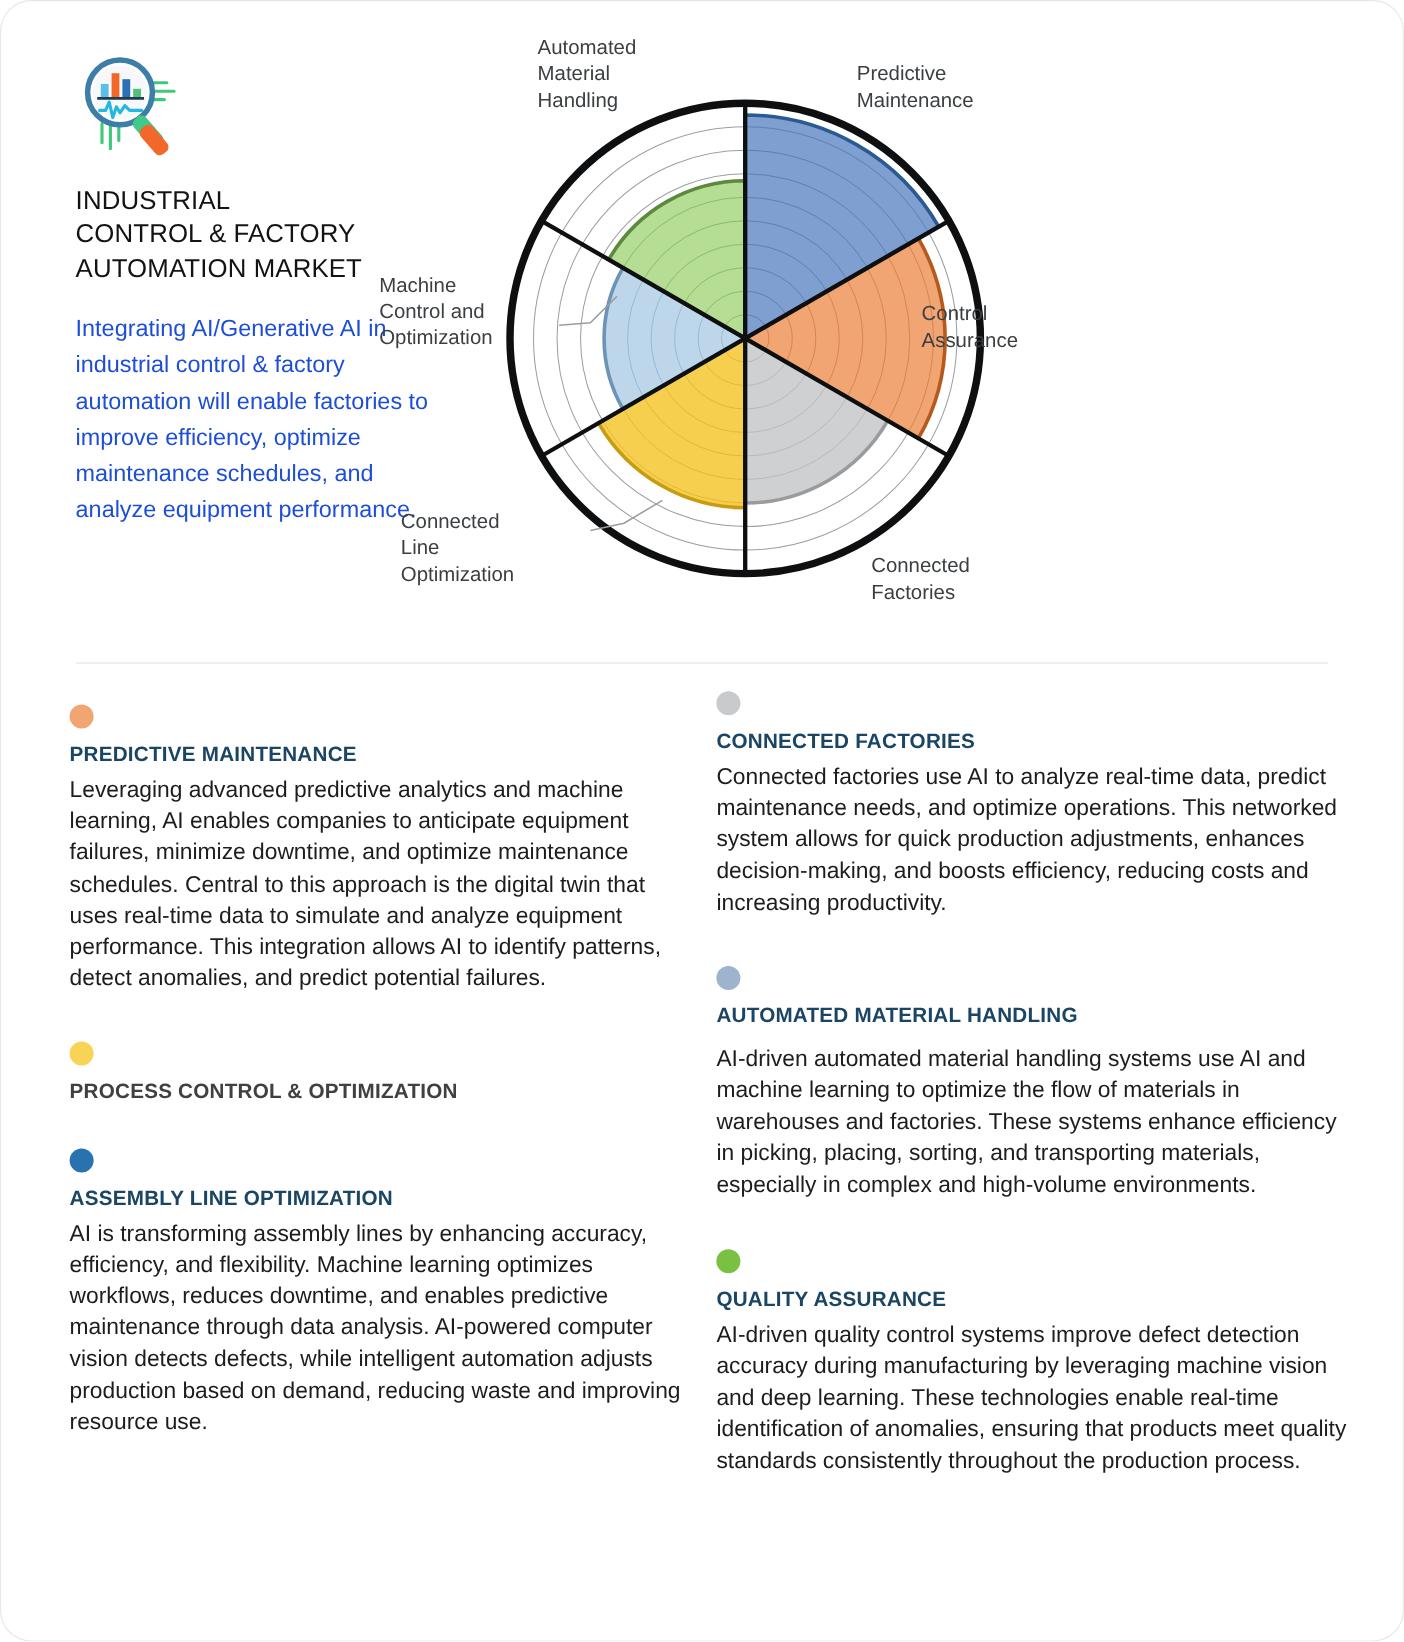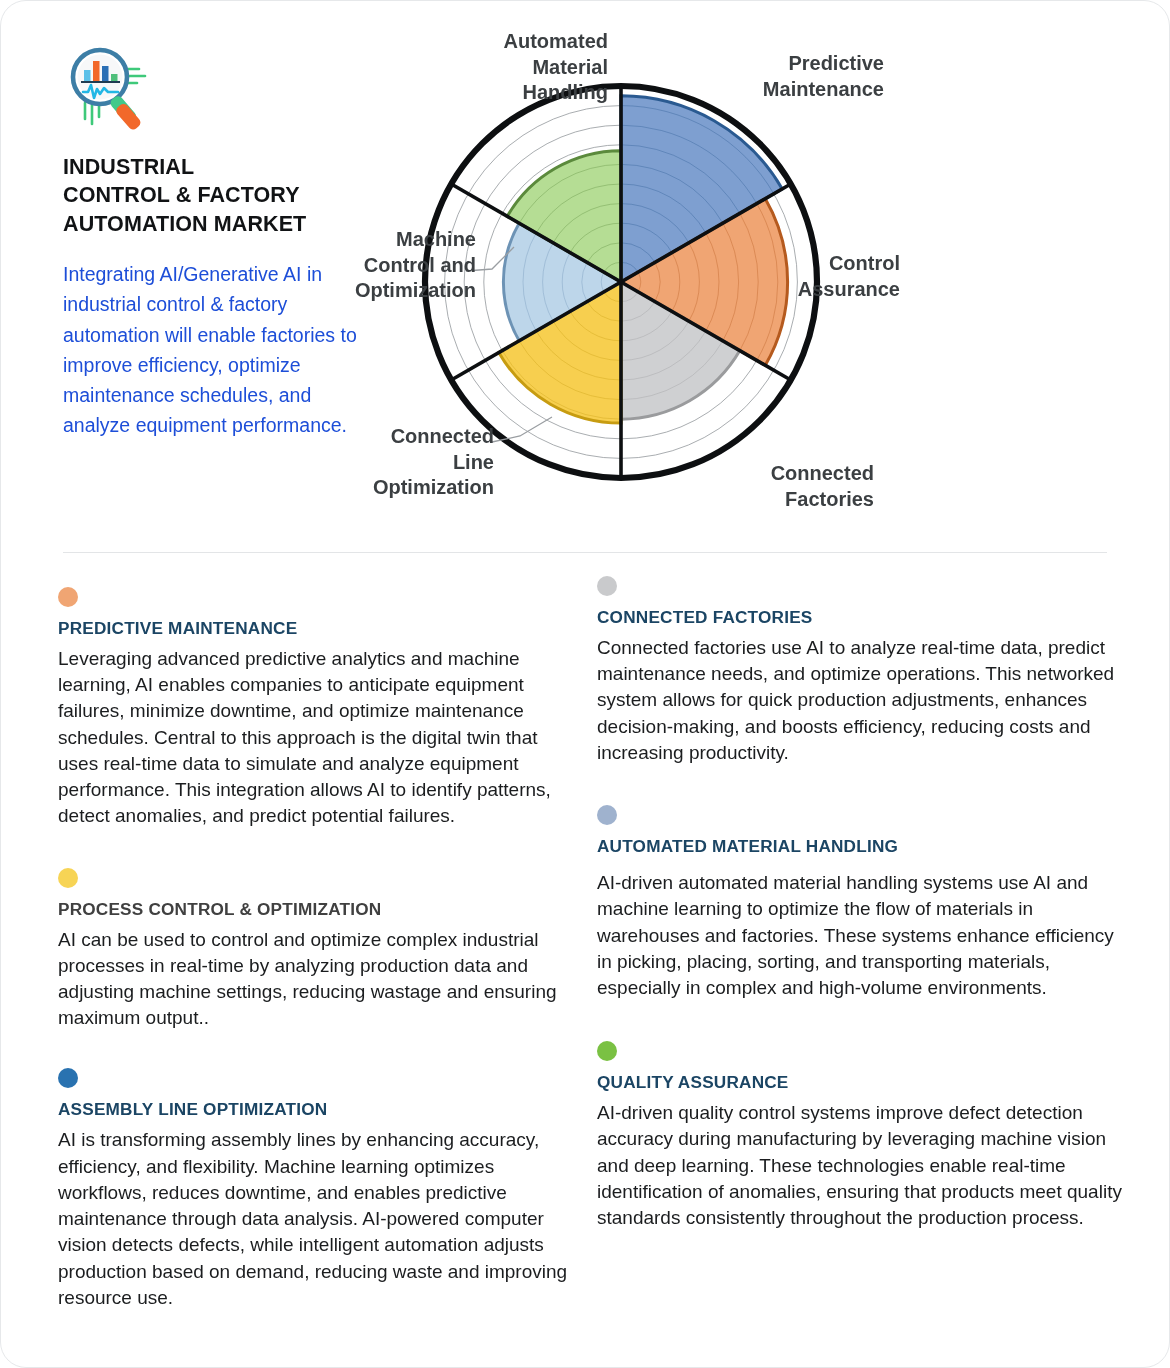--- a/index.html
+++ b/index.html
@@ -27,21 +27,21 @@
     padding: 0;
   }
   .hero-left {
     width: 420px;
     padding: 44px 0 0 62px;
   }
   .logo-wrap { width: 92px; height: 86px; position: relative; }
   .brand-title {
     margin-top: 22px;
     font-size: 21.5px;
-    font-weight: bold;
+    font-weight: normal;
     line-height: 1.32;
     color: #111315;
     letter-spacing: 0.1px;
   }
   .brand-desc {
     margin-top: 21px;
     font-size: 19.5px;
     line-height: 1.55;
     color: #1d4ed8;
     max-width: 310px;
@@ -51,26 +51,25 @@
     flex: 1;
   }
   .chart-box {
     position: absolute;
     left: -105px; top: 18px;
     width: 600px; height: 510px;
   }
   .chart-box svg { display: block; }
   .lbl {
     position: absolute;
-    font-size: 20px;
+    font-size: 17px;
     line-height: 1.28;
     color: #3b3f42;
-    text-align: right;
+    text-align: left;
     white-space: pre-line;
-    font-weight: bold;
   }
   .lbl-amh { left: 132px; top: 10px; width: 160px; }
   .lbl-pm  { left: 398px; top: 32px; width: 170px; }
   .lbl-qa  { left: 452px; top: 232px; width: 132px; }
   .lbl-cf  { left: 410px; top: 442px; width: 148px; }
   .lbl-alo { left: 18px;  top: 405px; width: 160px; }
   .lbl-pco { left: 0px;   top: 208px; width: 160px; }
 
   .divider {
     position: absolute;
@@ -265,21 +264,20 @@
 
     <div class="col col-left">
       <div class="card" style="margin-top:11px">
         <span class="dot" style="background: rgb(240, 165, 115);"></span>
         <div class="card-title" style="color: rgb(27, 69, 100);">PREDICTIVE MAINTENANCE</div>
         <div class="card-body">Leveraging advanced predictive analytics and machine learning, AI enables companies to anticipate equipment failures, minimize downtime, and optimize maintenance schedules. Central to this approach is the digital twin that uses real-time data to simulate and analyze equipment performance. This integration allows AI to identify patterns, detect anomalies, and predict potential failures.</div>
       </div>
       <div class="card" style="margin-top:38px">
         <span class="dot" style="background: rgb(247, 212, 85);"></span>
         <div class="card-title" style="color: #404040;">PROCESS CONTROL &amp; OPTIMIZATION</div>
-        <div class="card-body">AI can be used to control and optimize complex industrial processes in real-time by analyzing production data and adjusting machine settings, reducing wastage and ensuring maximum output..</div>
       </div>
       <div class="card" style="margin-top:37px">
         <span class="dot" style="background: rgb(41, 114, 176);"></span>
         <div class="card-title" style="color: rgb(27, 69, 100);">ASSEMBLY LINE OPTIMIZATION</div>
         <div class="card-body">AI is transforming assembly lines by enhancing accuracy, efficiency, and flexibility. Machine learning optimizes workflows, reduces downtime, and enables predictive maintenance through data analysis. AI-powered computer vision detects defects, while intelligent automation adjusts production based on demand, reducing waste and improving resource use.</div>
       </div>
     </div>
 
     <div class="col col-right" style="width:525px">
       <div class="card" style="margin-top:0">

